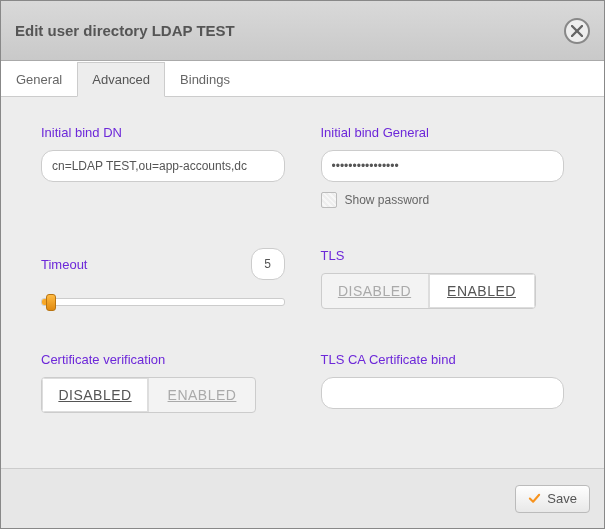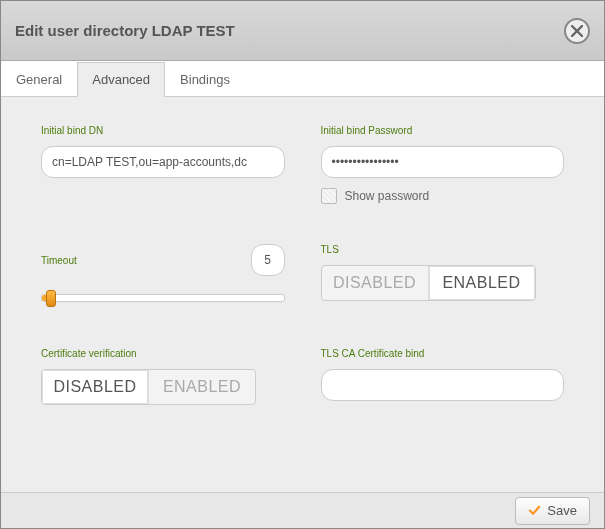--- a/index.html
+++ b/index.html
@@ -77,22 +77,22 @@
     flex: 1;
     padding: 28px 40px 20px 40px;
     display: grid;
     grid-template-columns: 1fr 1fr;
     column-gap: 36px;
     row-gap: 40px;
     align-content: start;
   }
   .field-group { display: flex; flex-direction: column; }
   .field-label {
-    font-size: 10px;
-    color: #4d7c0f;
+    font-size: 13px;
+    color: #6d28d9;
     margin-bottom: 10px;
   }
   .text-input {
     height: 32px;
     border: 1px solid #ccc;
     border-radius: 12px;
     padding: 0 10px;
     font-size: 12px;
     color: #555;
     background: #fff;
@@ -160,35 +160,36 @@
     border: 1px solid #ccc;
     border-radius: 4px;
     overflow: hidden;
     background: #f3f3f3;
   }
   .toggle-option {
     flex: 1;
     display: flex;
     align-items: center;
     justify-content: center;
-    font-size: 16px;
+    font-size: 14px;
     letter-spacing: 0.5px;
     color: #aaa;
     cursor: pointer;
     border-right: 1px solid #ddd;
+    text-decoration: underline;
   }
   .toggle-option:last-child { border-right: none; }
   .toggle-option.selected {
     background: #fff;
     color: #555;
     box-shadow: inset 0 0 0 1px #ddd;
   }
 
   .footer {
-    height: 36px;
+    height: 60px;
     border-top: 1px solid #ccc;
     background: #e7e7e7;
     display: flex;
     align-items: center;
     justify-content: flex-end;
     padding: 0 14px;
   }
   .save-btn {
     height: 28px;
     padding: 0 12px;
@@ -226,21 +227,21 @@
   </div>
 
   <div class="content">
 
     <div class="field-group">
       <span class="field-label">Initial bind DN</span>
       <input type="text" class="text-input" value="cn=LDAP TEST,ou=app-accounts,dc" style="">
     </div>
 
     <div class="field-group">
-      <span class="field-label">Initial bind Password</span>
+      <span class="field-label">Initial bind General</span>
       <input type="text" class="text-input" value="••••••••••••••••" style="">
       <div class="checkbox-row">
         <div class="checkbox"></div>
         <span class="checkbox-label">Show password</span>
       </div>
     </div>
 
     <div class="field-group">
       <div class="row-label-input">
         <span class="field-label">Timeout</span>

